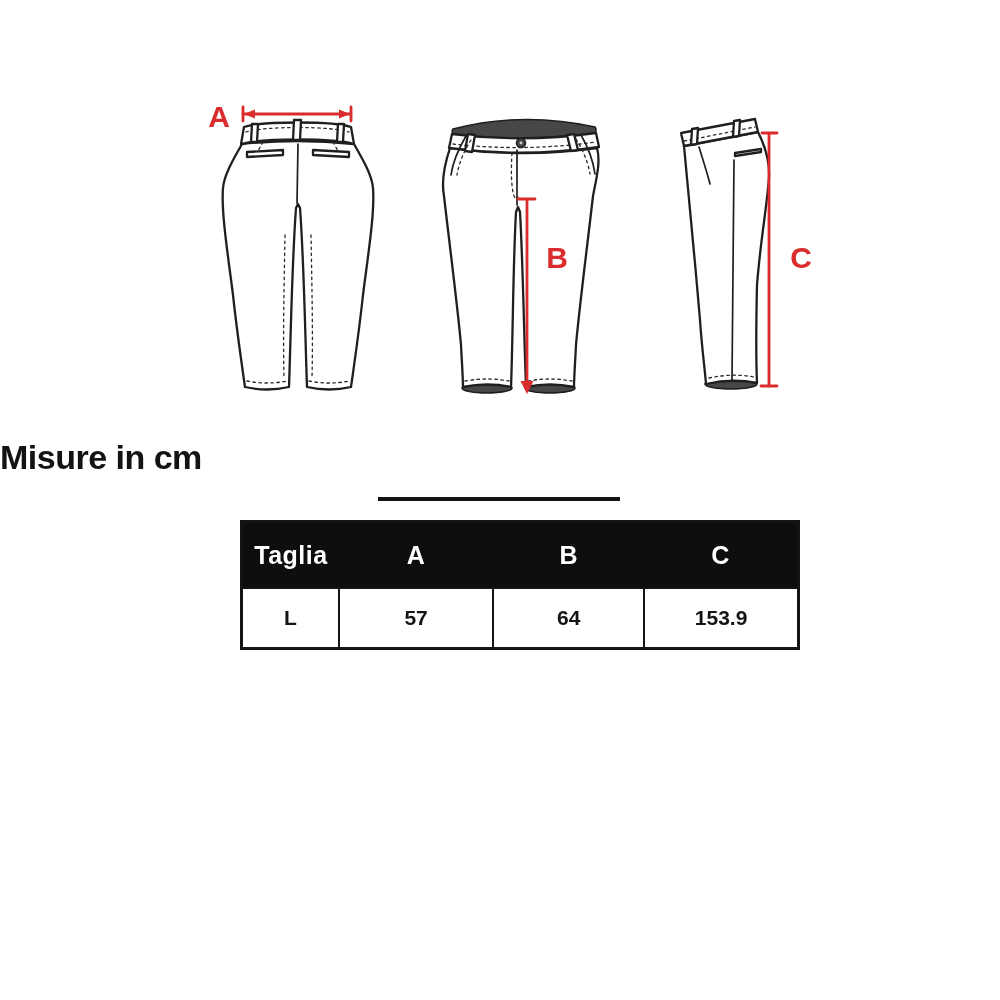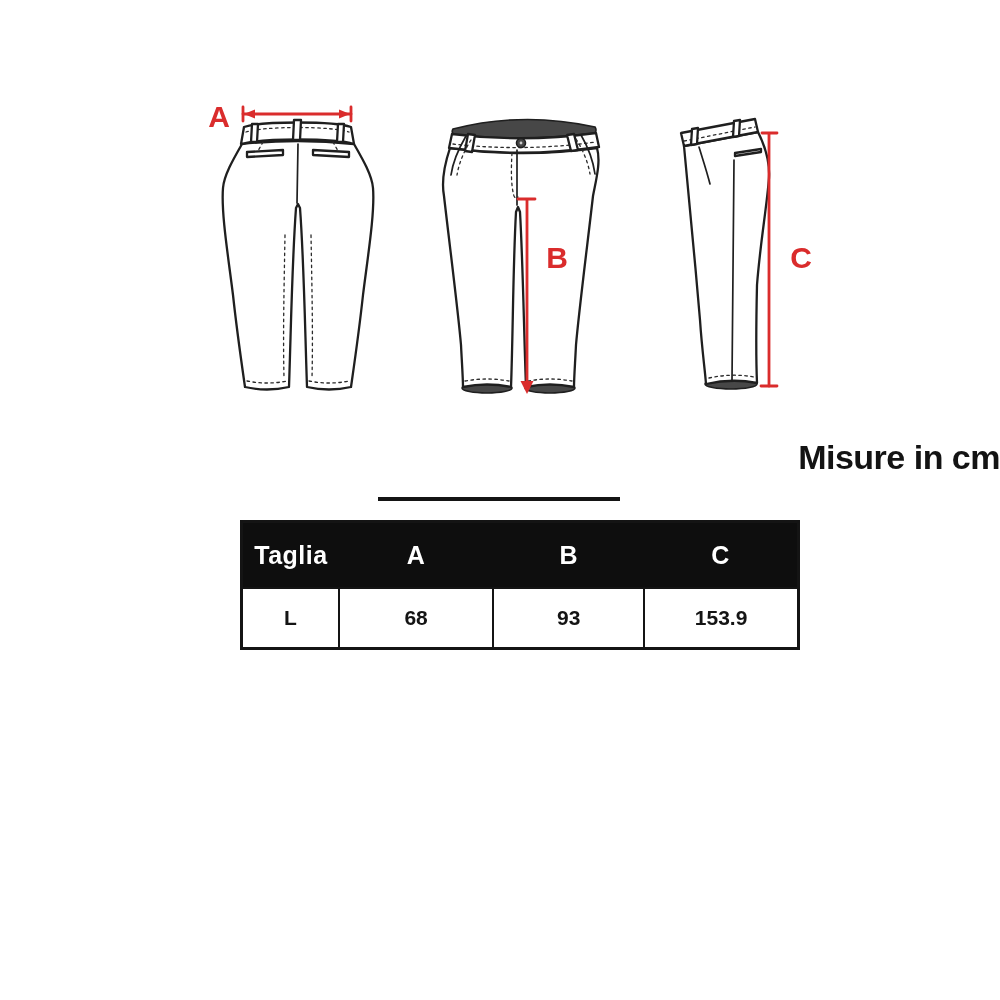--- a/index.html
+++ b/index.html
@@ -17,21 +17,21 @@
   .darkfill{fill:#474747;stroke:#1f1f1f;stroke-width:1.6;}
   .red-line{fill:none;stroke:#da2c2c;stroke-width:2.8;stroke-linecap:round;}
   .red-fill{fill:#da2c2c;stroke:none;}
   .measure-label{
     font-family:"Liberation Sans", sans-serif;
     font-size:30px;font-weight:800;fill:#da2c2c;text-anchor:middle;
   }
 
   .chart-title{
     position:absolute;left:0;top:438px;width:1000px;
-    text-align:right;font-size:34px;font-weight:800;color:#131313;
+    text-align:left;font-size:34px;font-weight:800;color:#131313;
     letter-spacing:-0.5px;margin:0;
   }
   .title-underline{
     position:absolute;left:378px;top:497px;width:242px;height:3.5px;background:#141414;
   }
 
   table.size-table{
     position:absolute;left:240px;top:520px;width:560px;
     border-collapse:collapse;table-layout:fixed;
     border:3px solid #141414;
@@ -204,20 +204,20 @@
       <tr>
         <th>Taglia</th>
         <th>A</th>
         <th>B</th>
         <th>C</th>
       </tr>
     </thead>
     <tbody>
       <tr>
         <td>L</td>
-        <td>68</td>
-        <td>93</td>
+        <td>57</td>
+        <td>64</td>
         <td>153.9</td>
       </tr>
     </tbody>
   </table>
 
 </div>
 
 </body></html>

